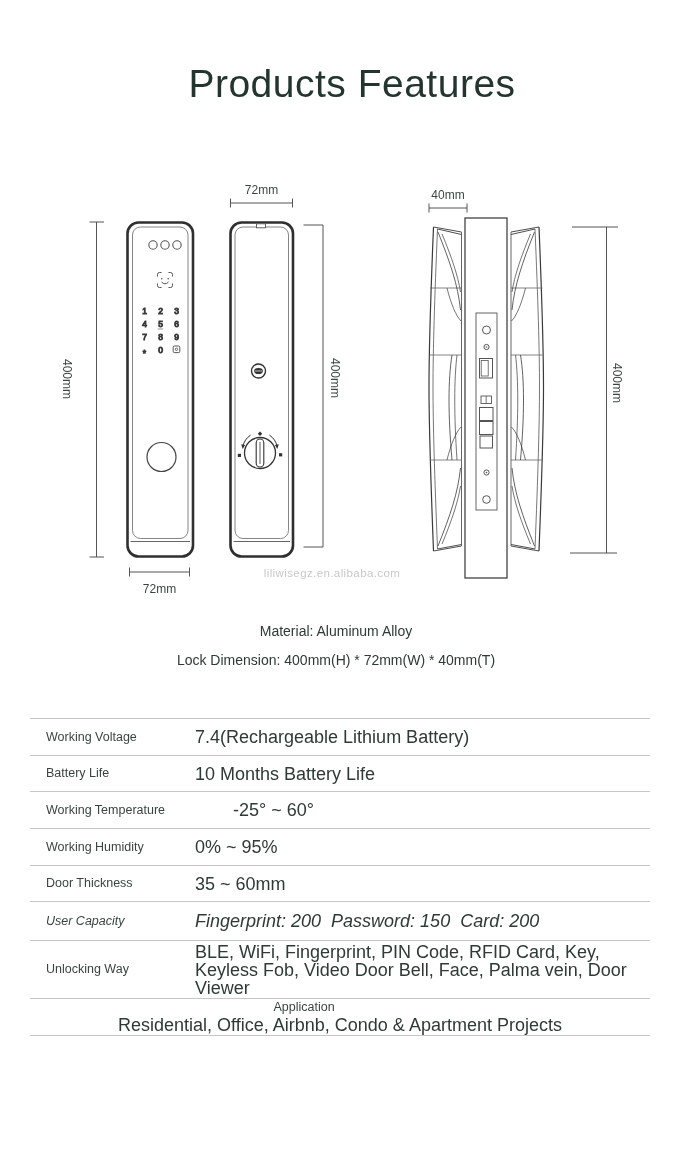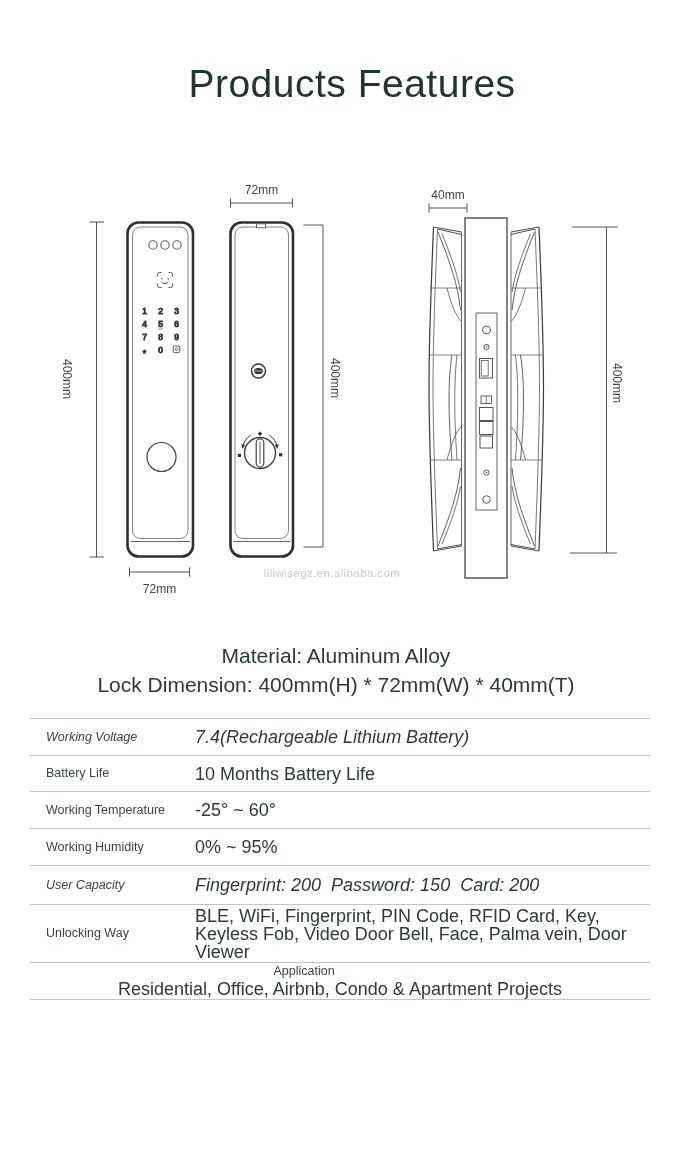--- a/index.html
+++ b/index.html
@@ -1,22 +1,22 @@
 <!DOCTYPE html>
 <html><head>
 <meta charset="utf-8">
 <style>
   html,body{margin:0;padding:0;background:#fff;}
   .page{position:relative;width:680px;height:1150px;background:#ffffff;overflow:hidden;
         font-family:"Liberation Sans","DejaVu Sans",sans-serif;color:#333e38;}
   .title{position:absolute;top:62px;left:0;width:680px;text-align:center;
          font-size:39px;font-weight:400;letter-spacing:.5px;color:#243530;padding-left:12px;}
   .drawing-svg{position:absolute;top:170px;left:0;}
-  .material{position:absolute;top:641px;left:0;width:672px;text-align:center;
-            font-size:21px;line-height:29px;color:#2e3a33;}
+  .material{position:absolute;top:617px;left:0;width:672px;text-align:center;
+            font-size:14px;line-height:29px;color:#2e3a33;}
   .specs{position:absolute;top:718px;left:30px;width:620px;}
   .spec-row{display:flex;align-items:center;border-top:1px solid #c6c6c6;box-sizing:border-box;}
   .spec-row:last-child{border-bottom:1px solid #c6c6c6;flex-direction:column;}
   .spec-label{width:165px;padding-left:16px;box-sizing:border-box;flex:none;
               font-size:12.5px;line-height:17px;color:#39443e;}
   .spec-value{flex:1;font-size:18px;line-height:18px;color:#2f3a35;white-space:pre-wrap;}
   
   .dim{font:12px "Liberation Sans",sans-serif;fill:#3b463f;}
   .kp{font:8.5px "Liberation Sans",sans-serif;fill:#333;}
   .wm{font:11.5px "Liberation Sans",sans-serif;fill:#c9c9c9;letter-spacing:.4px;}
@@ -147,44 +147,50 @@
 
     <text class="wm" x="332" y="407" text-anchor="middle">liliwisegz.en.alibaba.com</text>
   </svg>
 
   <div class="material">
     <div>Material: Aluminum Alloy</div>
     <div>Lock Dimension: 400mm(H) * 72mm(W) * 40mm(T)</div>
   </div>
 
   <div class="specs">
-      <div class="spec-row" style="height: 37px; font-style: italic;">
+      <div class="spec-row" style="height: 37px;">
         <div class="spec-label">
           <div>Working Voltage</div>
         </div>
         <div class="spec-value"><div>7.4(Rechargeable Lithium Battery)</div></div>
       </div>
       <div class="spec-row" style="height: 36px;">
         <div class="spec-label">
           <div>Battery Life</div>
         </div>
         <div class="spec-value"><div>10 Months Battery Life</div></div>
       </div>
+      <div class="spec-row" style="height: 37px; gap: 38px;">
+        <div class="spec-label">
+          <div>Working Temperature</div>
+        </div>
+        <div class="spec-value"><div>-25° ~ 60°</div></div>
+      </div>
       <div class="spec-row" style="height: 37px;">
         <div class="spec-label">
-          <div>Working Temperature</div>
-        </div>
-        <div class="spec-value"><div>-25° ~ 60°</div></div>
-      </div>
-      <div class="spec-row" style="height: 37px;">
-        <div class="spec-label">
           <div>Working Humidity</div>
         </div>
         <div class="spec-value"><div>0% ~ 95%</div></div>
       </div>
+      <div class="spec-row" style="height: 36px;">
+        <div class="spec-label">
+          <div>Door Thickness</div>
+        </div>
+        <div class="spec-value"><div>35 ~ 60mm</div></div>
+      </div>
       <div class="spec-row" style="height: 39px; font-style: italic;">
         <div class="spec-label">
           <div>User Capacity</div>
         </div>
         <div class="spec-value"><div>Fingerprint: 200  Password: 150  Card: 200</div></div>
       </div>
       <div class="spec-row" style="height: 58px;">
         <div class="spec-label">
           <div>Unlocking Way</div>
         </div>

